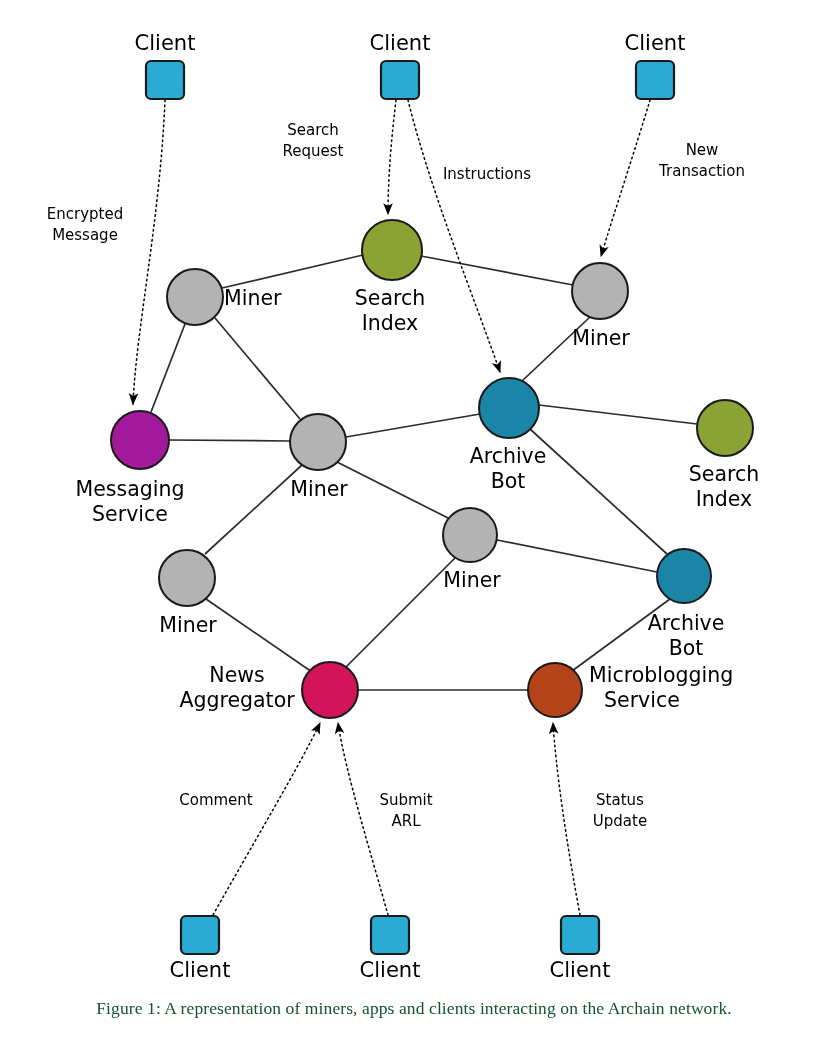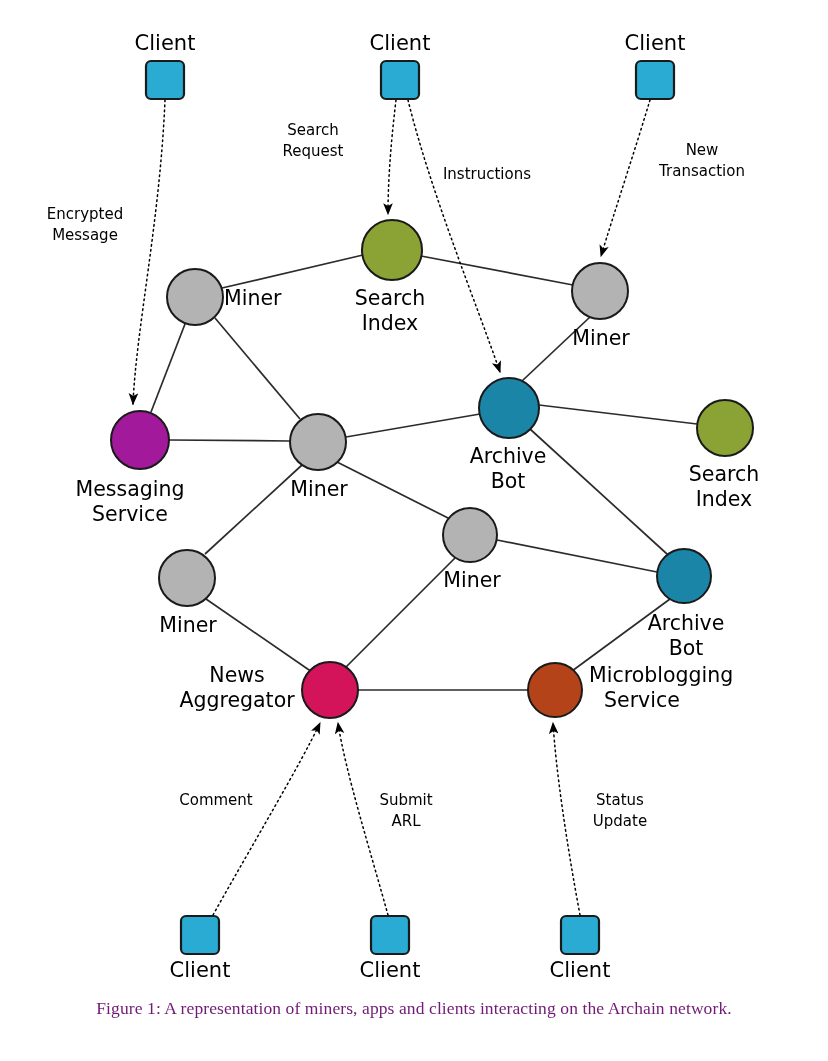--- a/index.html
+++ b/index.html
@@ -1,20 +1,20 @@
 <!DOCTYPE html>
 <html><head>
 <meta charset="utf-8">
 <style>
   html,body{margin:0;padding:0;background:#ffffff;}
   body{width:828px;height:1061px;font-family:"DejaVu Sans",sans-serif;color:#000;position:relative;overflow:hidden;}
   #figure{position:absolute;left:0;top:0;width:828px;height:1061px;}
   svg#net{position:absolute;left:0;top:0;width:828px;height:1000px;display:block;}
   .cap{position:absolute;left:0;top:998px;width:828px;text-align:center;
-       font-family:"Liberation Serif","DejaVu Serif",serif;font-size:17.5px;color:#701a75;
+       font-family:"Liberation Serif","DejaVu Serif",serif;font-size:17.5px;color:#14532d;
        letter-spacing:0.1px;white-space:nowrap;}
   text{font-family:"DejaVu Sans","Liberation Sans",sans-serif;fill:#000;}
   .nodelabel{font-size:20.5px;}
   .edgelabel{font-size:15px;}
   .clientlabel{font-size:21px;}
 </style>
 </head>
 <body>
 
 <div id="figure">

